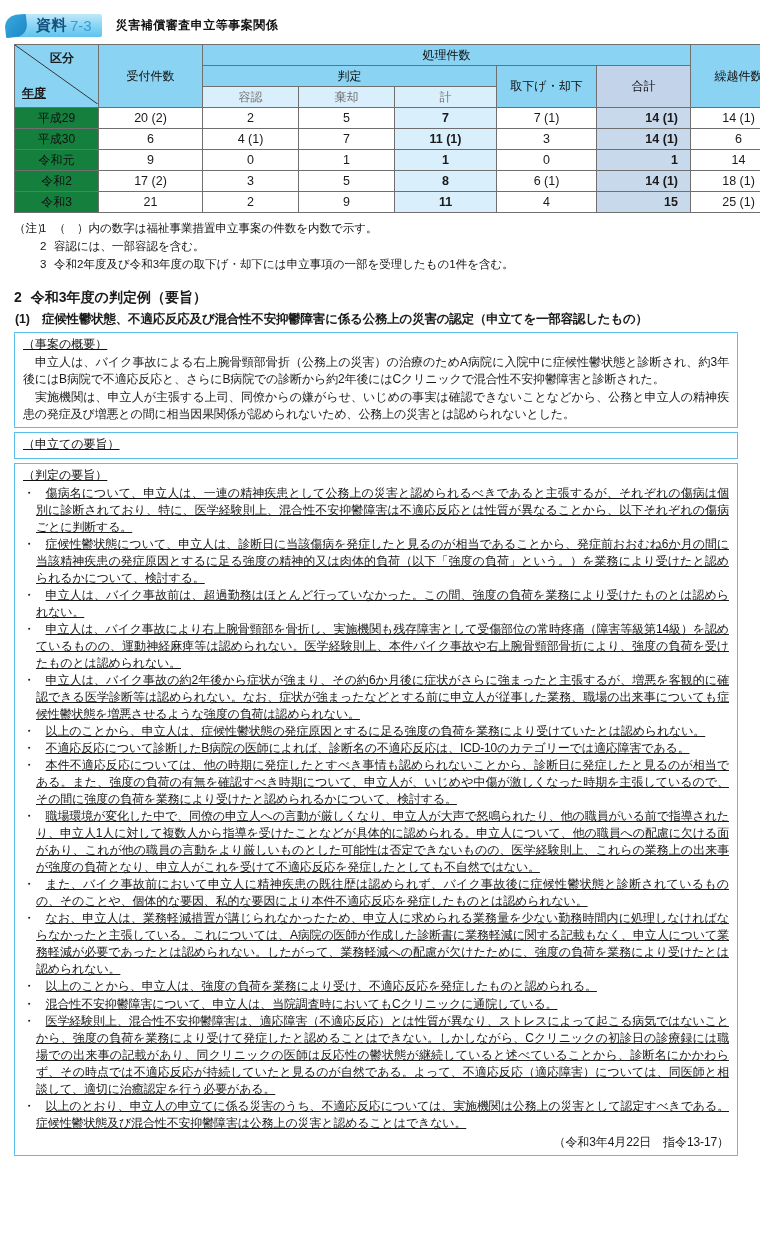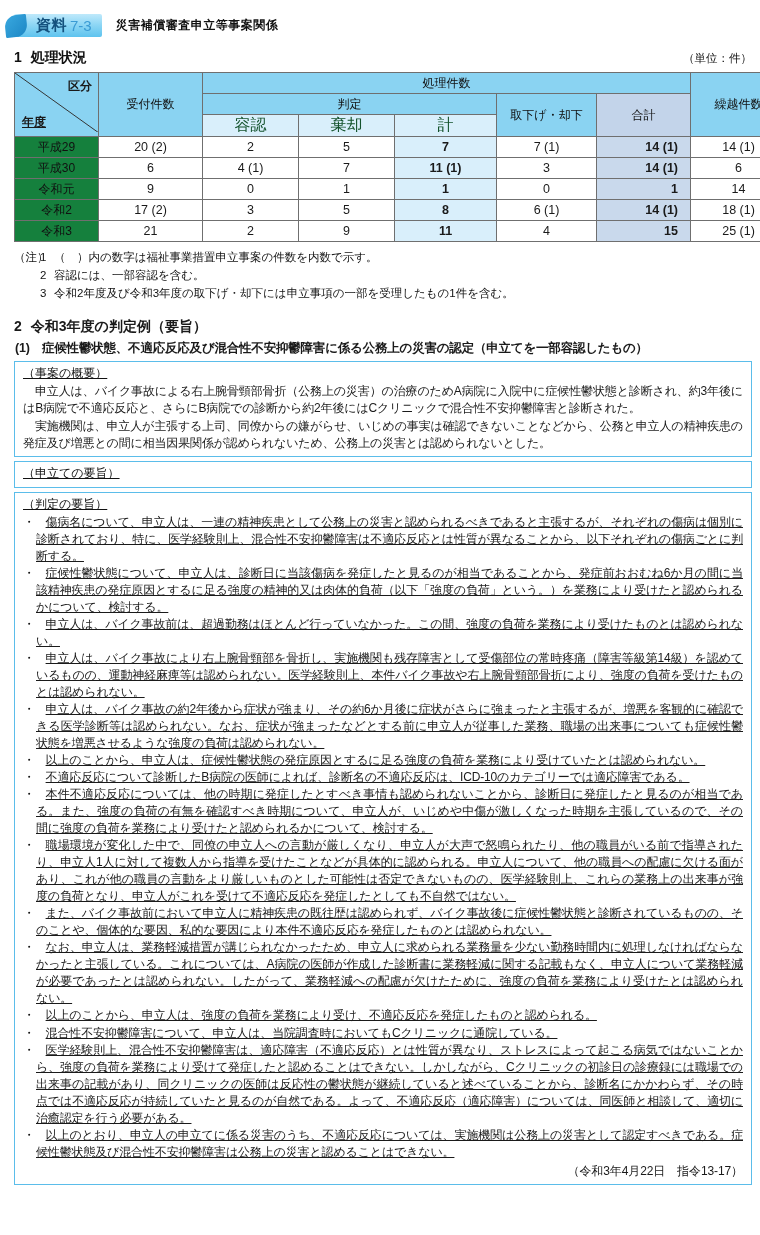--- a/index.html
+++ b/index.html
@@ -15,21 +15,21 @@
     color: #1a1a1a;
     font-size: 12px;
     -webkit-font-smoothing: antialiased;
     overflow: hidden;
     position: relative;
   }
   .page {
     width: 760px;
     height: 1235px;
     box-sizing: border-box;
-    padding: 8px 8px 0 14px;
+    padding: 8px 22px 0 14px;
     position: relative;
   }
 
   
   .title-row {
     display: flex;
     align-items: center;
     height: 30px;
     margin: 2px 0 4px 0;
   }
@@ -112,42 +112,42 @@
     font-weight: normal;
   }
   th.hd {
     background: #8ad3f2;
     color: #111;
     font-weight: bold;
     font-size: 12px;
   }
   th.hd-sub {
     background: #d9effb;
-    color: #14532d;
-    font-weight: bold;
-    font-size: 16px;
+    color: #737373;
+    font-weight: bold;
+    font-size: 12px;
   }
   th.hd-total {
     background: #c3d4ea;
     color: #111;
     font-weight: bold;
   }
   th.corner {
     background: #8ad3f2;
     position: relative;
     padding: 0;
     height: 60px;
   }
   th.corner .diag {
     position: absolute;
     inset: 0;
   }
   th.corner .kubun {
     position: absolute;
-    right: 6px;
+    right: 24px;
     top: 5px;
     font-weight: bold;
     font-size: 12px;
   }
   th.corner .nendo {
     position: absolute;
     left: 7px;
     bottom: 5px;
     font-weight: bold;
     font-size: 12px;
@@ -263,26 +263,20 @@
 <div class="page">
 
   <div class="title-row">
     <span class="badge">
       <span class="badge-label">資料</span>
       <span class="badge-num">7-3</span>
     </span>
     <span class="doc-title">災害補償審査申立等事案関係</span>
   </div>
 
-  <div class="sec-head">
-    <div class="sec-head-left">
-      <span class="sec-num">1</span><span>処理状況</span>
-    </div>
-    <div class="unit-note">（単位：件）</div>
-  </div>
 
   <table class="proc">
     <colgroup>
       <col style="width:84px">
       <col style="width:104px">
       <col style="width:96px">
       <col style="width:96px">
       <col style="width:102px">
       <col style="width:100px">
       <col style="width:94px">

